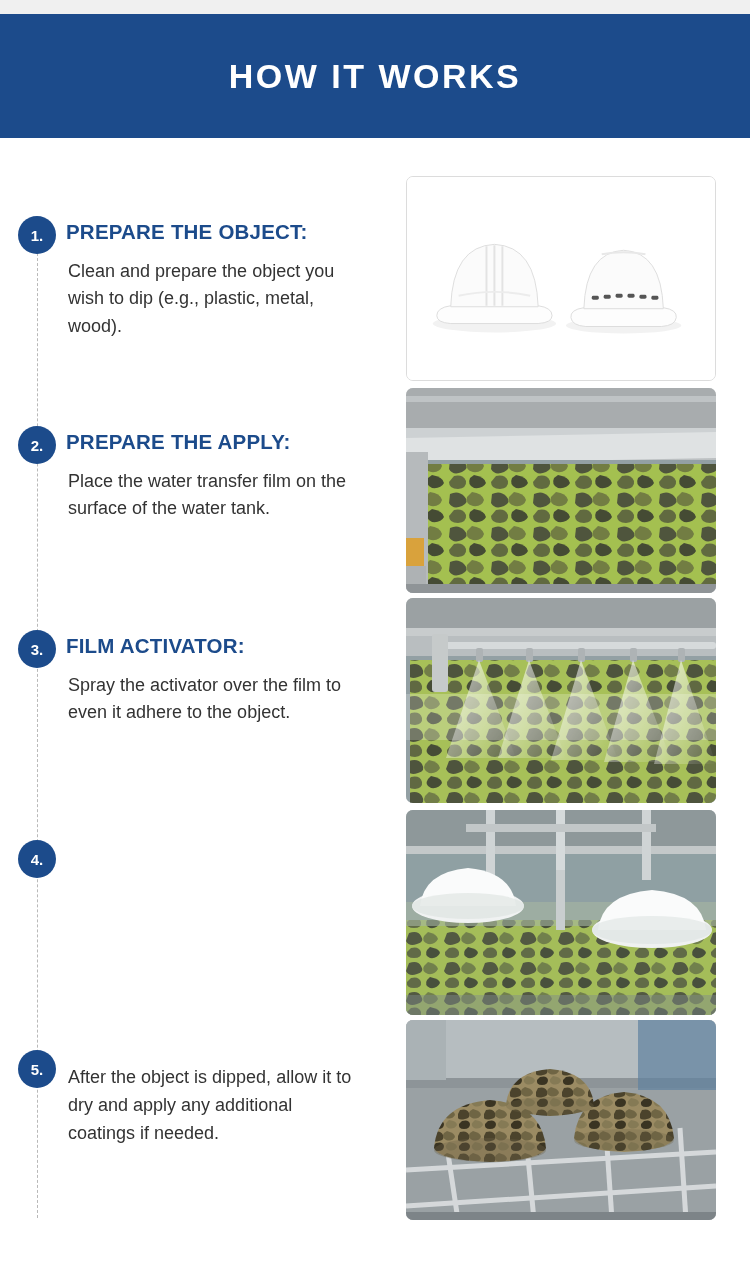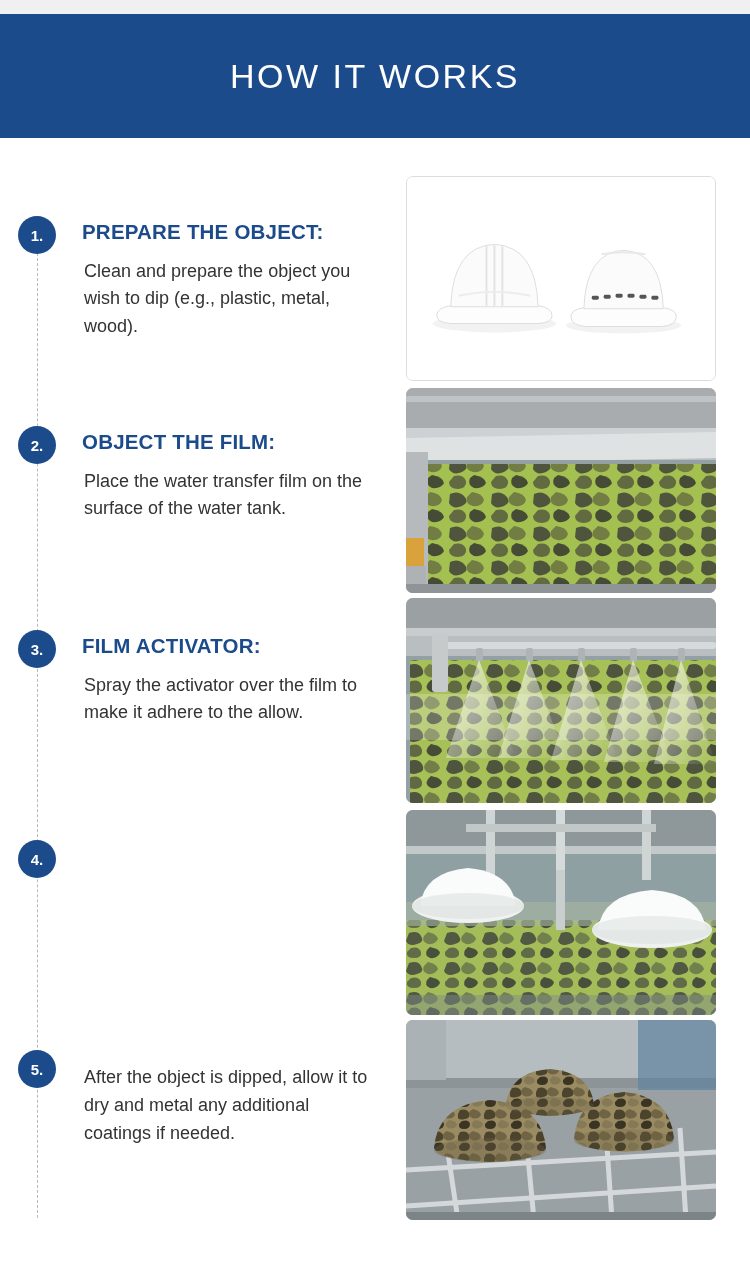--- a/index.html
+++ b/index.html
@@ -33,21 +33,21 @@
     width: 750px;
     height: 124px;
     background: #1c4b8b;
     display: flex;
     align-items: center;
     justify-content: center;
   }
   .header-title {
     color: #ffffff;
     font-size: 34px;
-    font-weight: normal;
+    font-weight: bold;
     letter-spacing: 2.5px;
   }
   
   .content {
     position: absolute;
     top: 138px; left: 0;
     width: 750px;
     height: 1125px;
   }
   .timeline-line {
@@ -78,21 +78,21 @@
     background: #1c4b8b;
     color: #ffffff;
     font-size: 15px;
     font-weight: bold;
     display: flex;
     align-items: center;
     justify-content: center;
     box-sizing: border-box;
   }
   .step .step-body {
-    margin-left: 64px;
+    margin-left: 48px;
   }
   .step .step-title {
     color: #1c4b8b;
     font-size: 20.5px;
     font-weight: bold;
     letter-spacing: 0.2px;
     margin-top: 5px;
     line-height: 1.1;
   }
   .step .step-text {
@@ -154,41 +154,41 @@
         <div class="badge">1.</div>
         <div class="step-body">
           <div class="step-title">PREPARE THE OBJECT:</div>
           <div class="step-text">Clean and prepare the object you wish to dip (e.g., plastic, metal, wood).</div>
         </div>
       </div>
 
       <div class="step" id="step-2">
         <div class="badge">2.</div>
         <div class="step-body">
-          <div class="step-title">OBJECT THE FILM:</div>
+          <div class="step-title">PREPARE THE APPLY:</div>
           <div class="step-text">Place the water transfer film on the surface of the water tank.</div>
         </div>
       </div>
 
       <div class="step" id="step-3">
         <div class="badge">3.</div>
         <div class="step-body">
           <div class="step-title">FILM ACTIVATOR:</div>
-          <div class="step-text">Spray the activator over the film to make it adhere to the allow.</div>
+          <div class="step-text">Spray the activator over the film to even it adhere to the object.</div>
         </div>
       </div>
 
       <div class="step" id="step-4">
         <div class="badge">4.</div>
       </div>
 
       <div class="step" id="step-5">
         <div class="badge">5.</div>
         <div class="step-body">
-          <div class="step-text">After the object is dipped, allow it to dry and metal any additional coatings if needed.</div>
+          <div class="step-text">After the object is dipped, allow it to dry and apply any additional coatings if needed.</div>
         </div>
       </div>
 
     </div>
 
     <div class="images">
 
       <div class="photo" id="photo-1">
         <svg viewBox="0 0 310 205" preserveAspectRatio="none">
           <rect x="0" y="0" width="310" height="205" fill="#ffffff"></rect>

